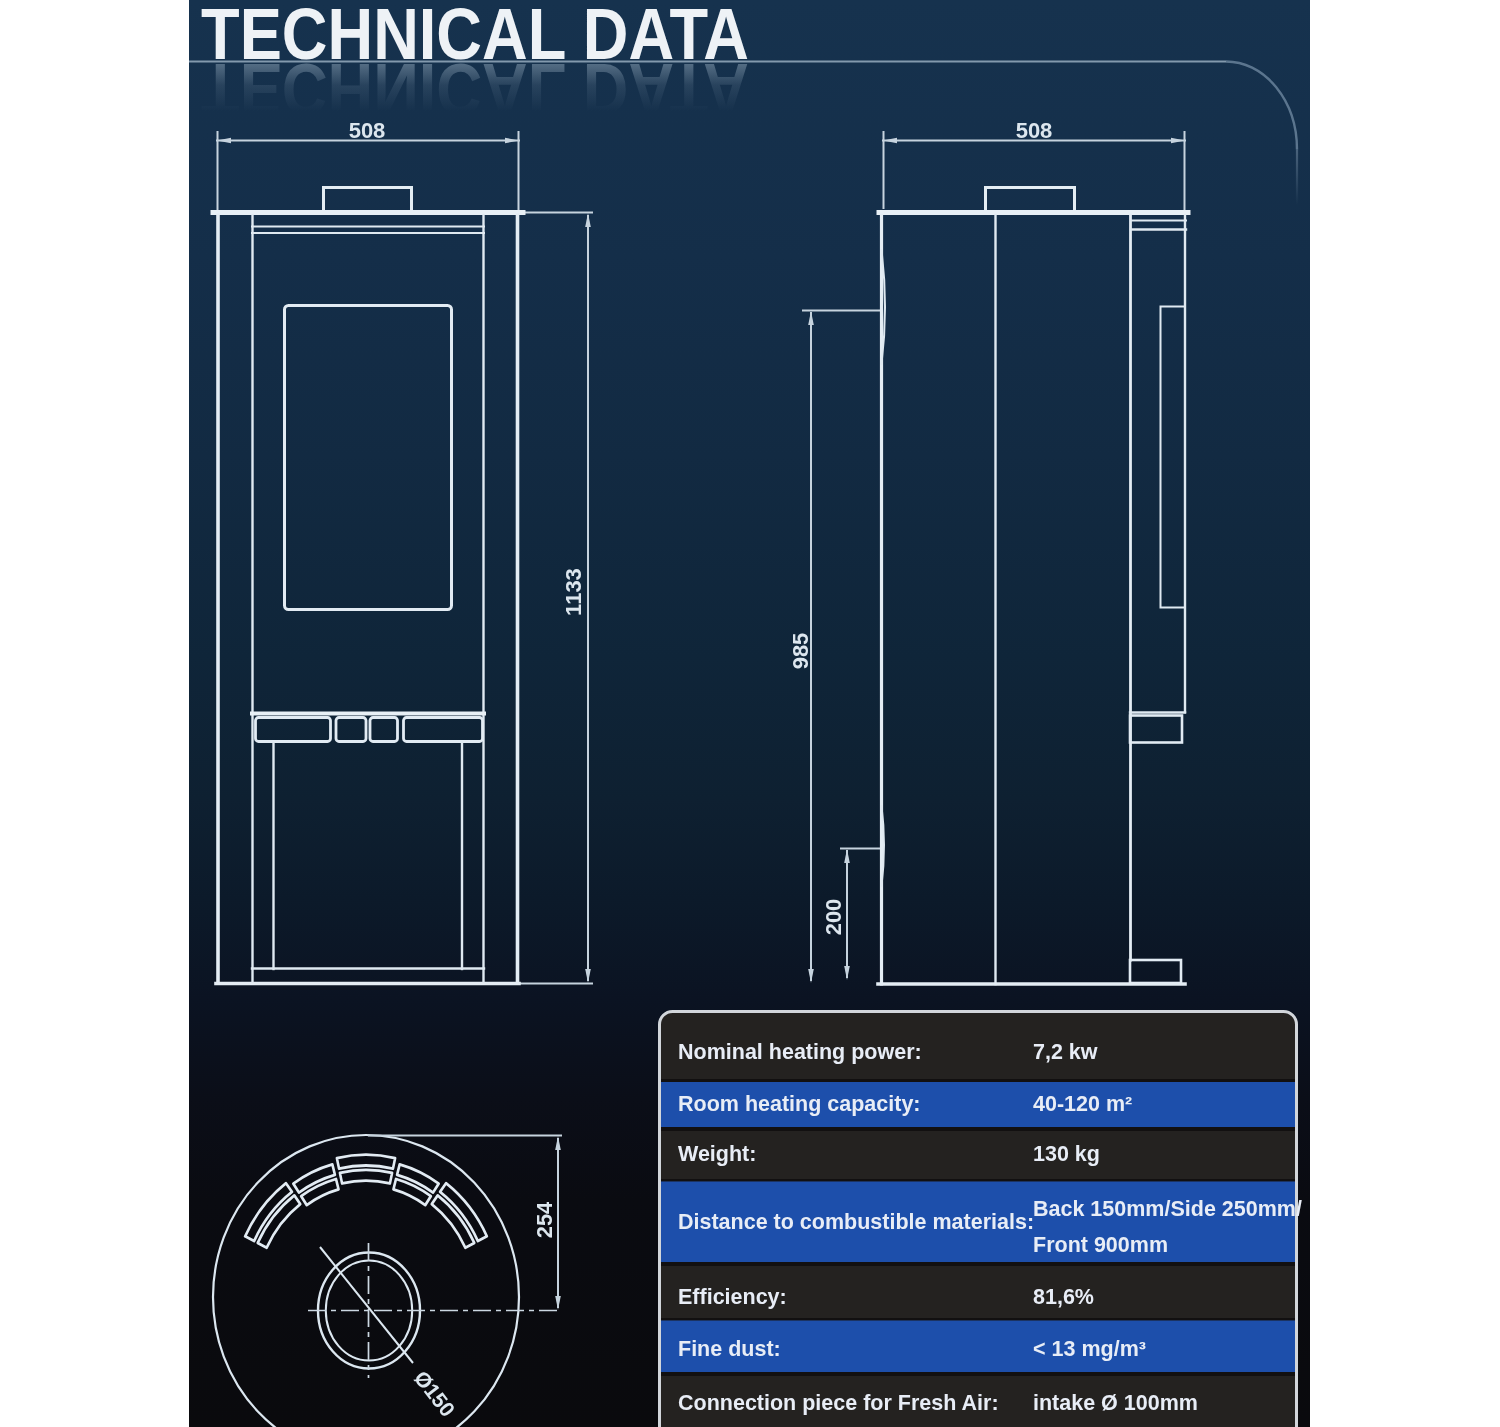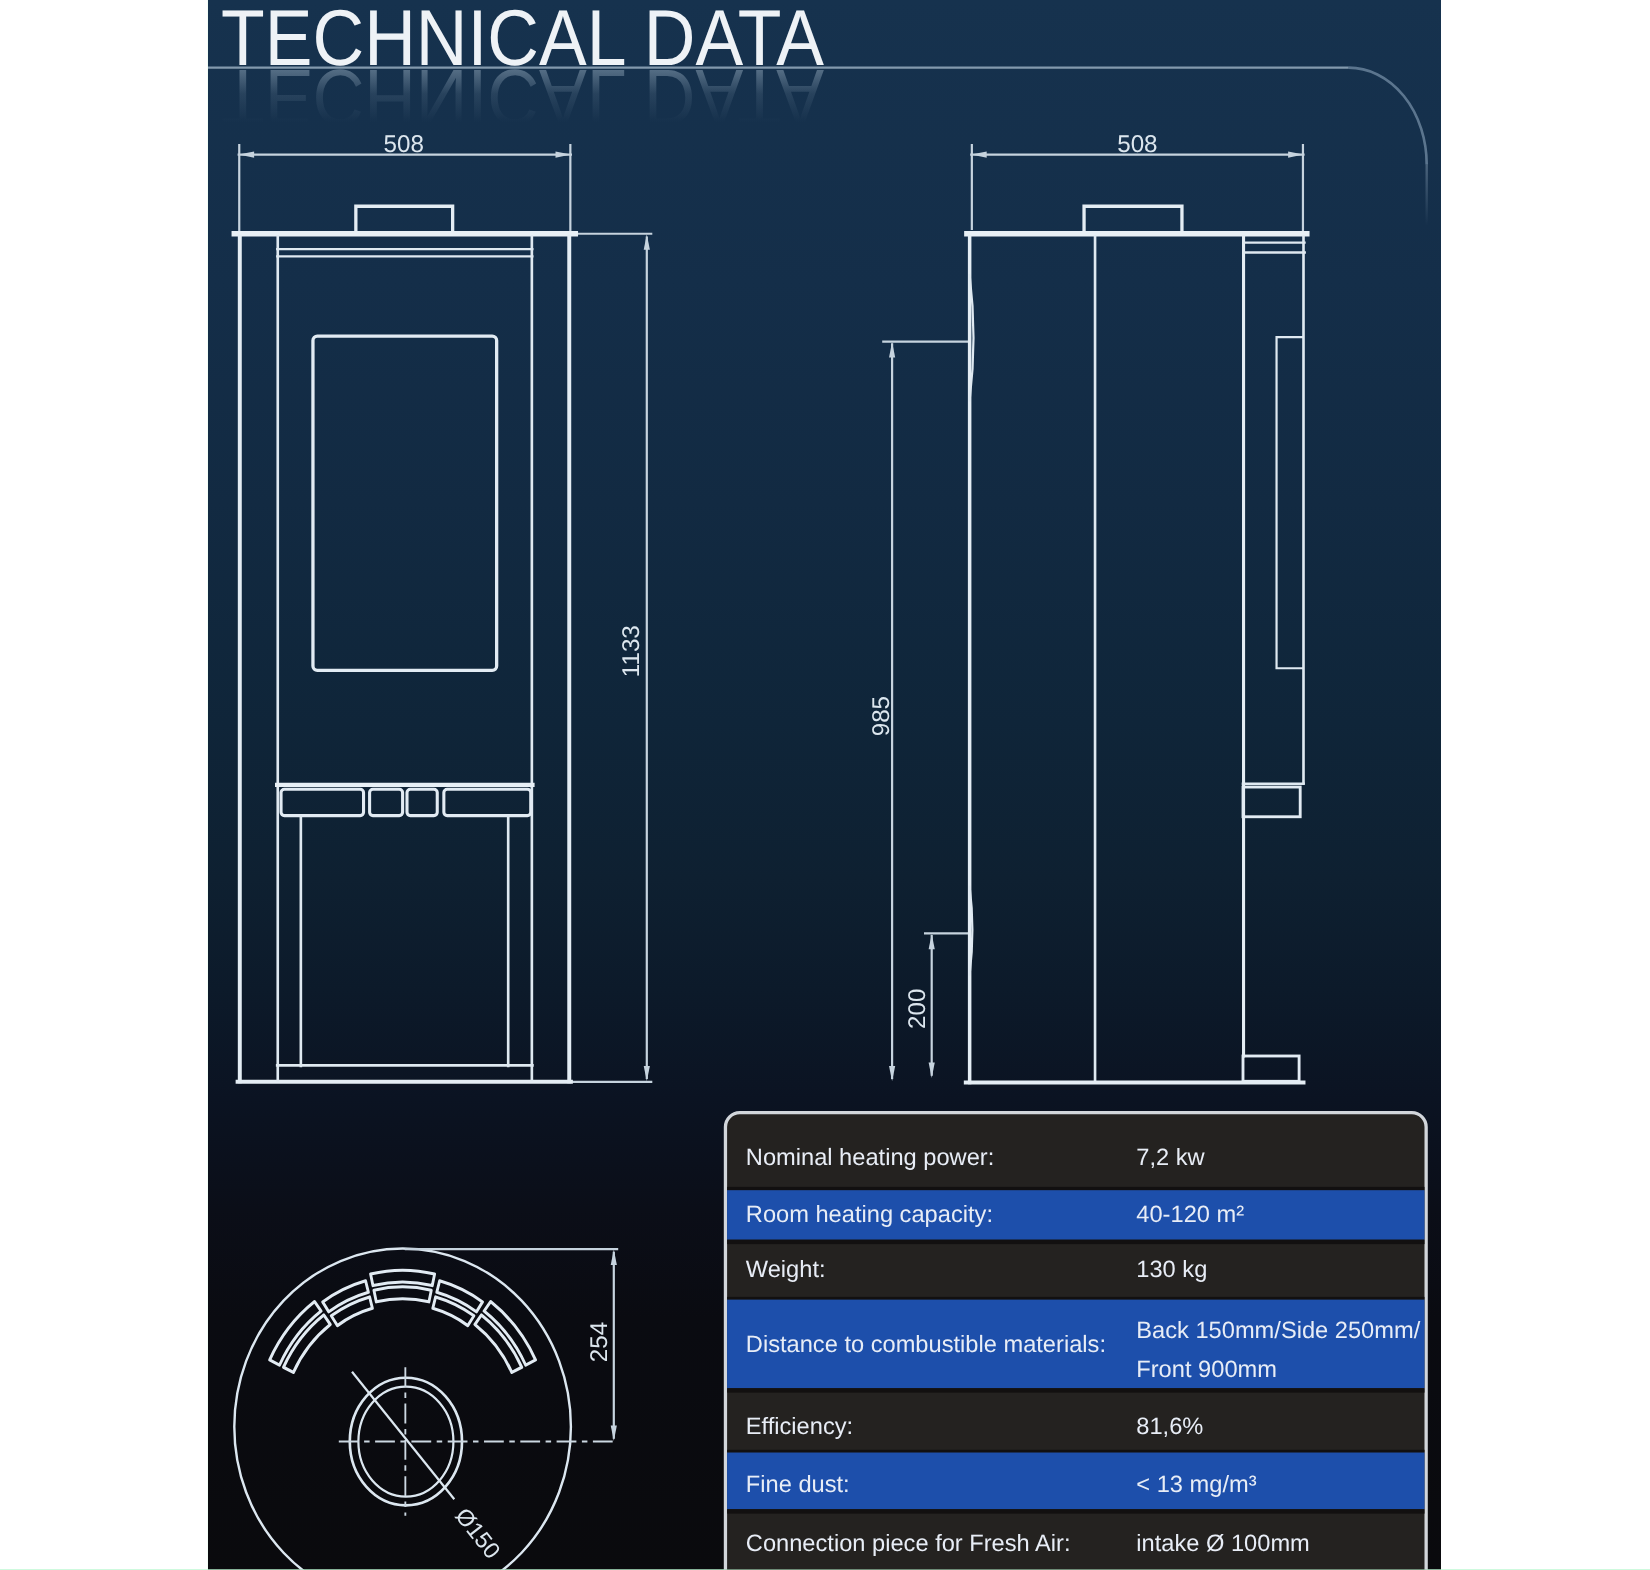--- a/index.html
+++ b/index.html
@@ -1,17 +1,17 @@
 <!DOCTYPE html>
 <html><head>
 <meta charset="utf-8">
 <style>
 html,body{margin:0;padding:0;background:#ffffff;}
-#page{position:relative;width:1500px;height:1427px;background:#86efac;overflow:hidden;
-  font-family:"Liberation Sans", sans-serif;}
+#page{position:relative;width:1500px;height:1427px;background:#d946ef;overflow:hidden;
+  font-family:"Liberation Sans", sans-serif;font-weight:bold;}
 #page svg{filter:blur(0.4px);}
 </style>
 </head>
 <body>
 <div id="page">
 <svg width="1500" height="1427" viewBox="0 0 1500 1427">
 <defs>
   <linearGradient id="bg" x1="0" y1="0" x2="0" y2="1" gradientUnits="objectBoundingBox">
     <stop offset="0" stop-color="#16324e"></stop>
     <stop offset="0.18" stop-color="#142e49"></stop>

